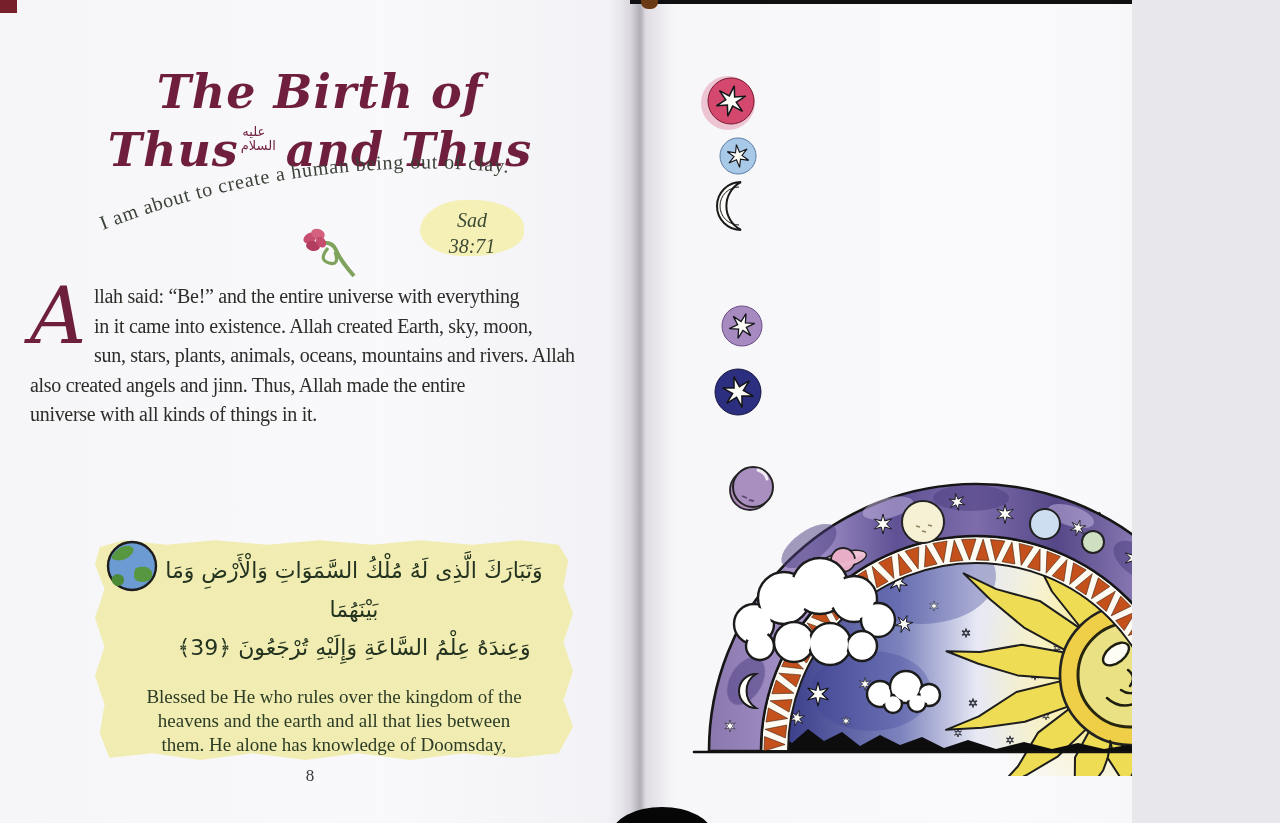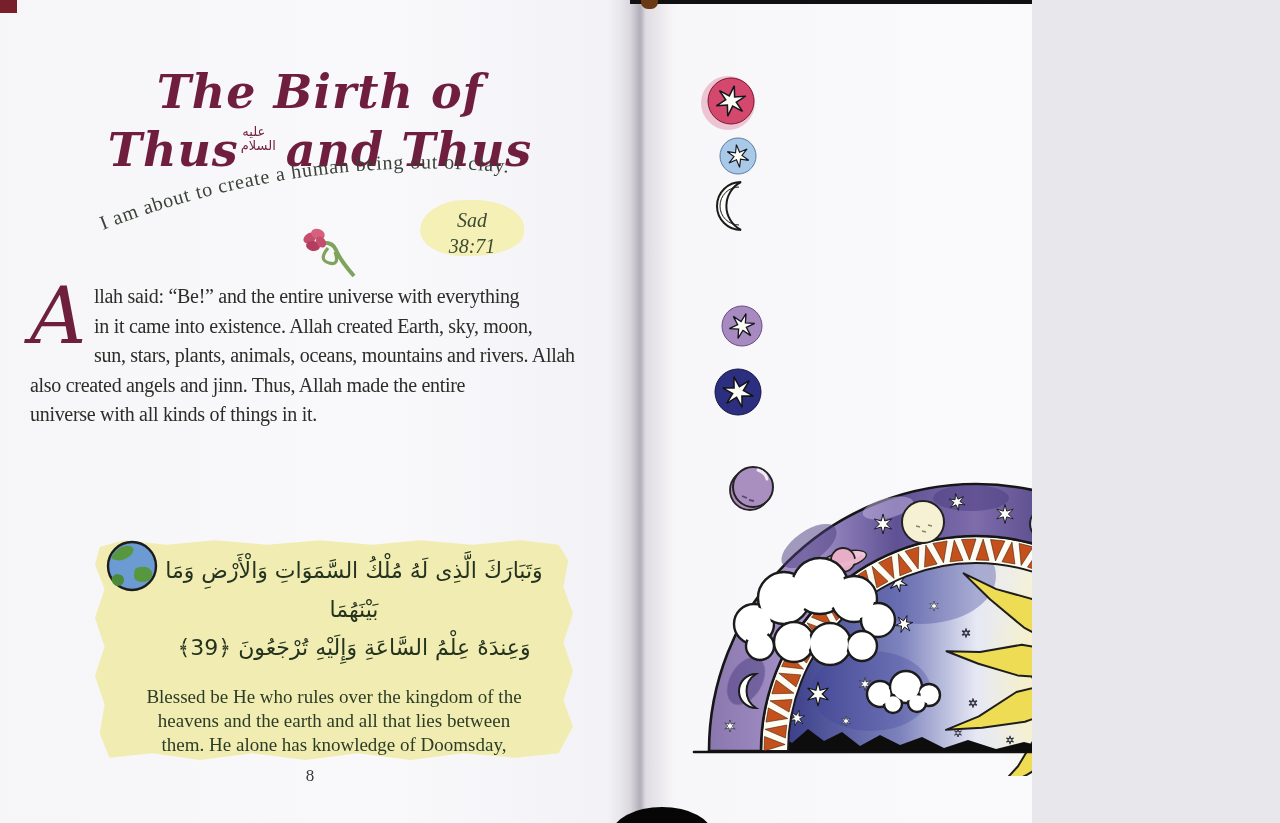--- a/index.html
+++ b/index.html
@@ -1,16 +1,16 @@
 <!DOCTYPE html>
 <html><head>
 <meta charset="utf-8">
 <style>
   html,body{margin:0;padding:0;background:#e8e8ec;}
-  #spread{position:relative;width:1032px;height:823px;overflow:hidden;
+  #spread{position:relative;width:1132px;height:823px;overflow:hidden;
     background:#c2410c;font-family:"Liberation Serif",serif;
     box-shadow:inset 0 0 70px rgba(60,60,85,.10);}
   .page{position:absolute;top:0;height:823px;}
   #left-page{left:0;width:640px;background:linear-gradient(90deg,#f6f5f8 0%,#f9f8fb 60%,#f2f1f5 97%,#e3e1e8 100%);}
   #right-page{left:640px;width:640px;background:linear-gradient(90deg,#ebe9ee 0%,#f7f6f8 6%,#faf9fb 55%,#f5f4f7 100%);}
 
   
   #title{position:absolute;left:55px;top:32px;width:530px;text-align:center;
     font-family:"DejaVu Serif",serif;font-style:italic;font-weight:bold;
     color:#6f1f3d;font-size:46px;line-height:58px;letter-spacing:1px;}

